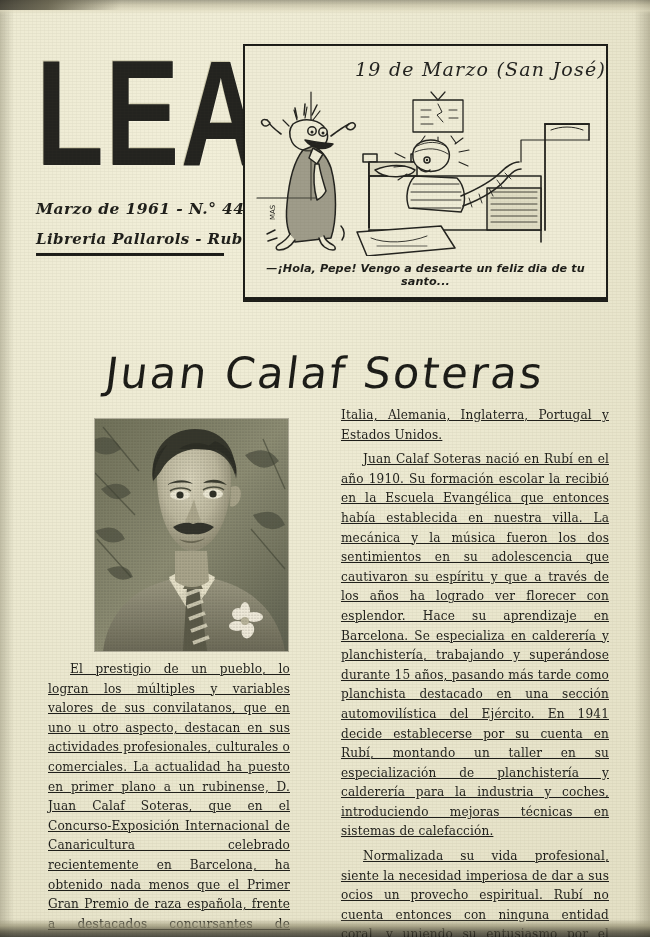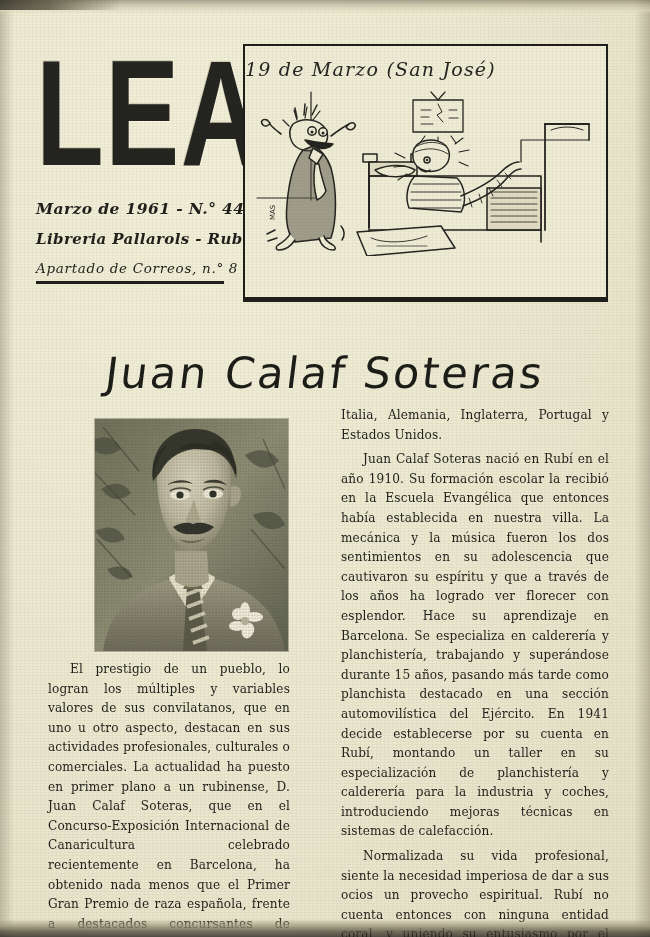--- a/index.html
+++ b/index.html
@@ -67,21 +67,21 @@
     width:188px;height:3px;background:#1d1d19;margin-top:5px;
   }
 
   
   #cartoon{
     position:absolute;left:243px;top:44px;width:365px;height:255px;
     border:2px solid #1c1c18;background:#efecd6;
     box-sizing:border-box;
   }
   .toon-title{
-    position:absolute;left:0;right:0;top:12px;text-align:left;
+    position:absolute;left:0;right:0;top:12px;text-align:right;
     font-family:"DejaVu Serif",serif;font-style:italic;
     font-size:19px;color:#232320;letter-spacing:1.2px;
   }
   .toon-art{position:absolute;left:0;top:34px;width:361px;height:176px;}
   .toon-cap{
     position:absolute;left:0;right:0;bottom:9px;text-align:center;
     font-family:"DejaVu Sans",sans-serif;font-style:italic;font-weight:bold;
     font-size:11.2px;color:#1d1d19;letter-spacing:.1px;
   }
   .toon-rule{
@@ -115,32 +115,31 @@
     position:absolute;
     font-family:"DejaVu Serif",serif;
     font-size:12.1px;line-height:19.6px;
     color:#1e1e1a;text-align:justify;
     letter-spacing:.15px;
   }
   #col-left{left:48px;top:660px;width:242px;}
   #col-right{left:341px;top:406px;width:268px;}
   .col p{margin:0;text-indent:22px;}
   .col p + p{margin-top:5px;}
-  .script{font-style:normal;}
+  .script{font-style:normal;text-decoration:underline;}
 </style>
 </head>
 <body>
 
 <div id="page">
 
   <div id="masthead">
     <div class="lea">LEA</div>
     <div class="mast-line">Marzo de 1961 -  N.° 44</div>
     <div class="mast-line l2">Libreria Pallarols - Rubí</div>
-    <div class="mast-line l3">Apartado de Correos, n.° 8</div>
     <div class="mast-rule"></div>
   </div>
 
   <div id="cartoon">
     <div class="toon-title">19 de Marzo (San José)</div>
     <div class="toon-art">
       <svg viewBox="0 0 361 176" xmlns="http://www.w3.org/2000/svg">
         <g fill="none" stroke="#23231f" stroke-width="1.5" stroke-linecap="round" stroke-linejoin="round">
 
           <path d="M66 12 L66 120" stroke-width="1.2"></path>
@@ -225,20 +224,21 @@
           <path d="M344 44 L344 60" stroke-width="1.6"></path>
           <path d="M306 50 c10 -4 22 -4 32 0" stroke-width="1"></path>
           <path d="M276 82 L276 60 L344 60" stroke-width="1.2"></path>
 
           <path d="M112 152 L196 146 L210 168 L122 176z" fill="#efecd6"></path>
           <path d="M126 158 c14 6 38 5 56 -2" stroke-width=".9"></path>
           <path d="M132 166 h50" stroke-width=".7"></path>
         </g>
       </svg>
     </div>
+    <div class="toon-cap">—¡Hola, Pepe! Vengo a desearte un feliz dia de tu santo...</div>
   </div>
   <div class="toon-rule"></div>
 
   <div id="headline">Juan Calaf Soteras</div>
 
   <div id="photo">
     <svg viewBox="0 0 193 232" xmlns="http://www.w3.org/2000/svg">
       <defs>
         <linearGradient id="bg" x1="0" y1="0" x2="1" y2="1">
           <stop offset="0%" stop-color="#6f7059"></stop>

